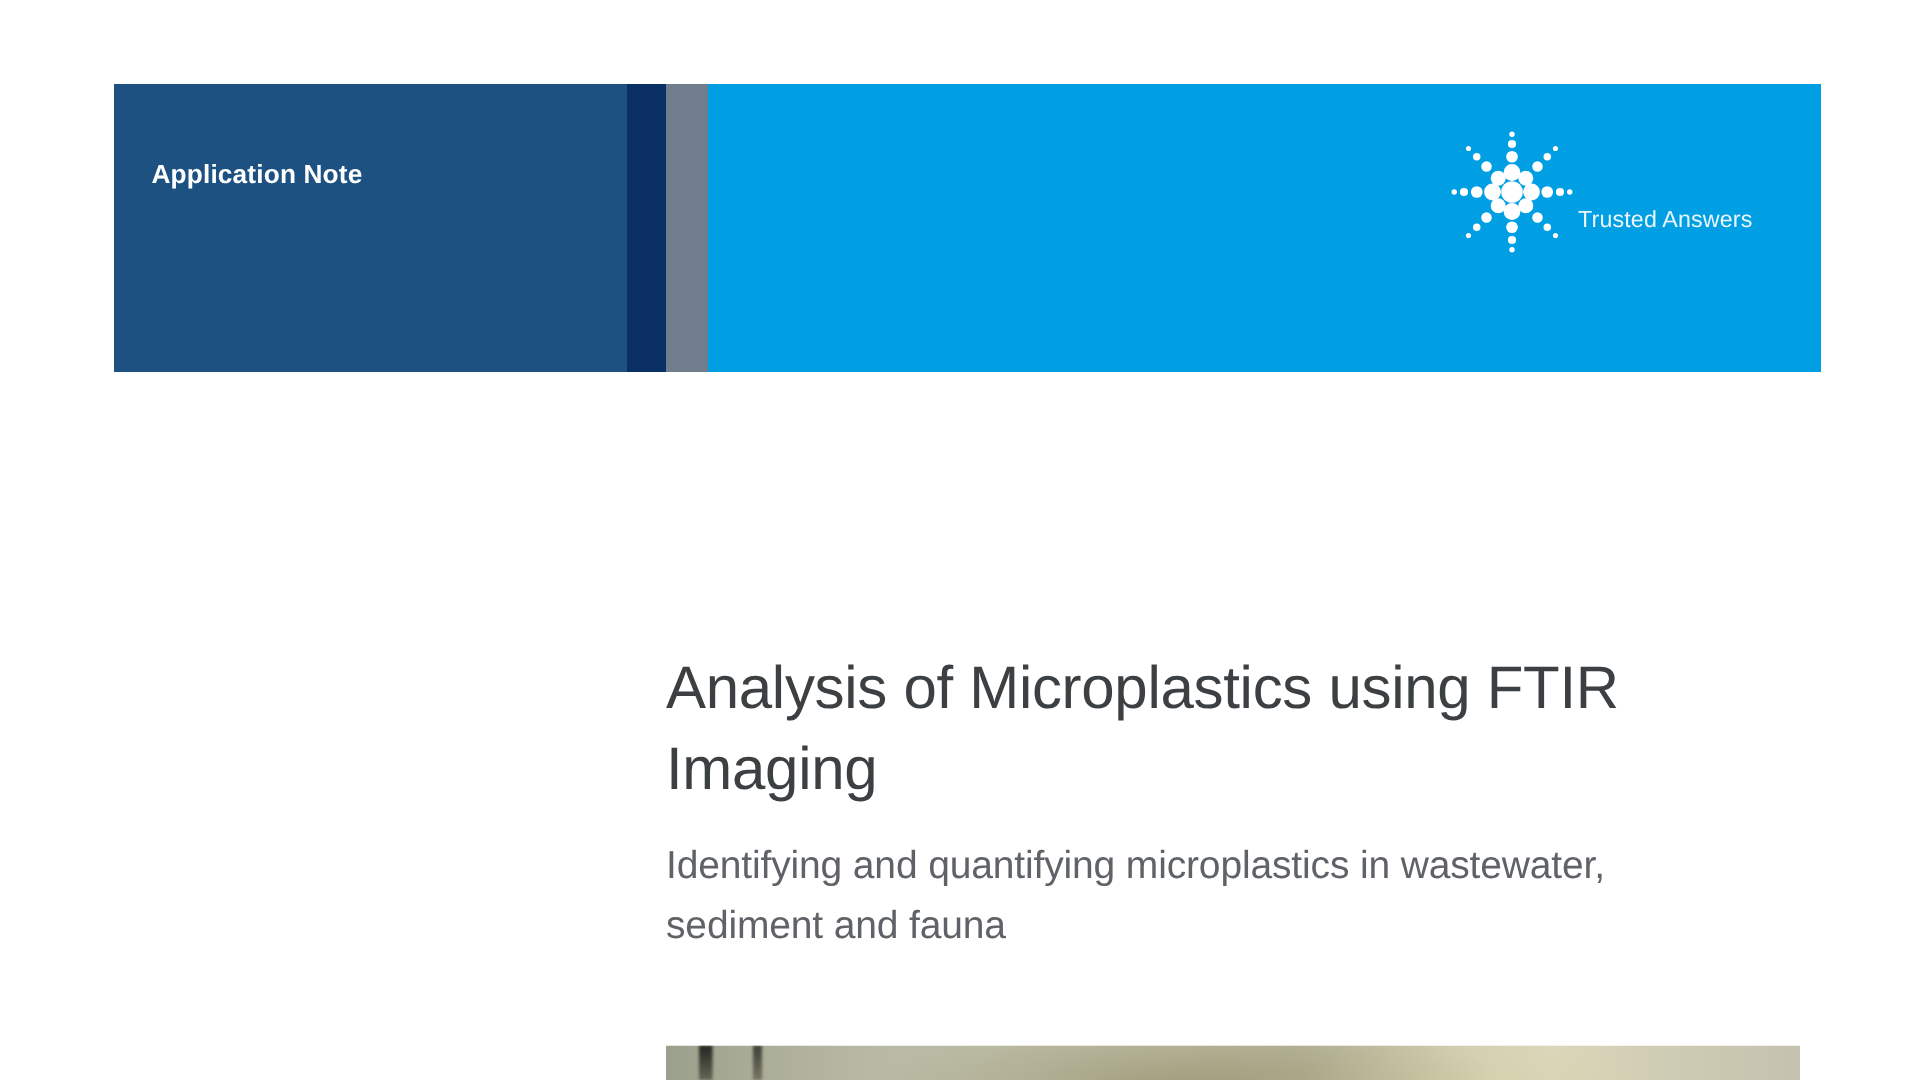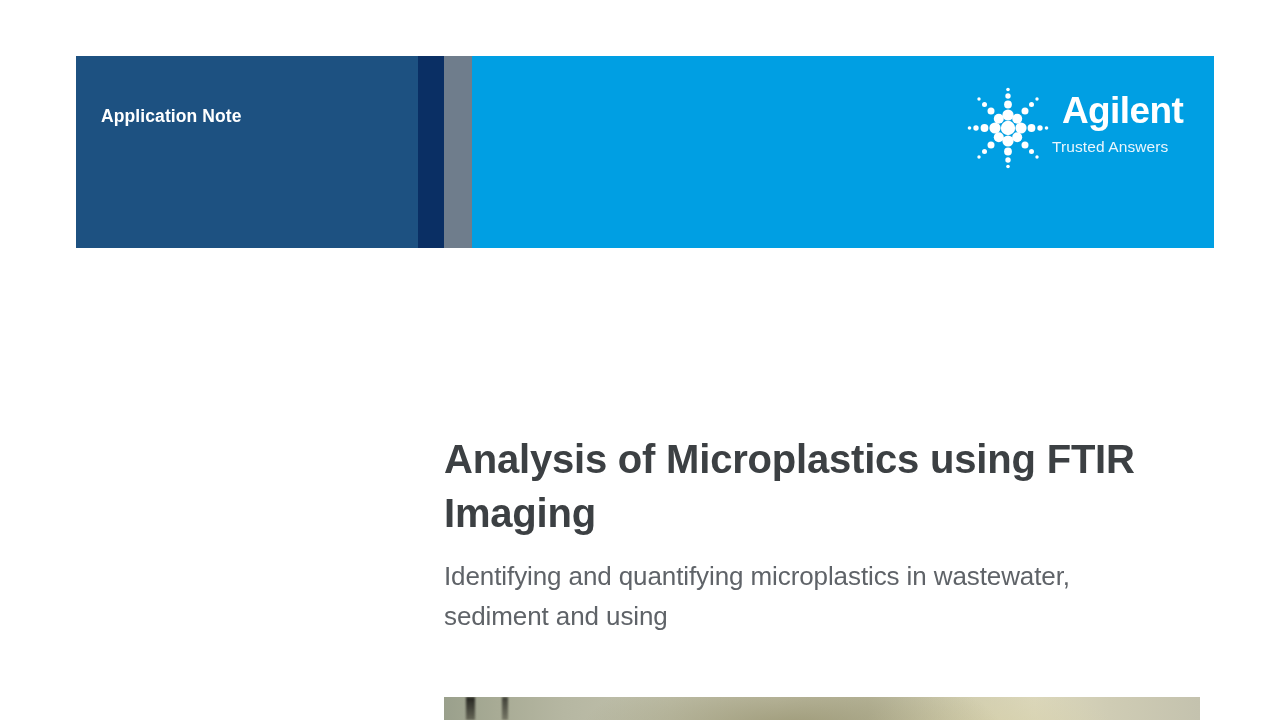--- a/index.html
+++ b/index.html
@@ -101,21 +101,21 @@
   .title-block {
     position: absolute;
     left: 444px;
     top: 432px;
     width: 700px;
   }
   .doc-title {
     margin: 0;
     color: #3c4043;
     font-size: 40px;
-    font-weight: 700;
+    font-weight: 400;
     line-height: 54px;
     letter-spacing: -0.2px;
   }
   .doc-subtitle {
     margin: 16px 0 0 0;
     color: #5f6368;
     font-size: 26px;
     font-weight: 400;
     line-height: 40px;
     letter-spacing: -0.1px;
@@ -215,28 +215,27 @@
             <circle cx="69.5" cy="69.5" r="2.5"></circle>
             <circle cx="75.0" cy="75.0" r="1.7"></circle>
 
             <circle cx="36.8" cy="55.2" r="5.0"></circle>
             <circle cx="29.0" cy="63.0" r="3.5"></circle>
             <circle cx="22.5" cy="69.5" r="2.5"></circle>
             <circle cx="17.0" cy="75.0" r="1.7"></circle>
           </g>
         </svg>
       </span>
-      <div class="logo-wordmark">Agilent</div>
       <div class="logo-tagline">Trusted Answers</div>
     </div>
   </div>
 
   <div class="title-block">
     <h1 class="doc-title">Analysis of Microplastics using FTIR Imaging</h1>
-    <p class="doc-subtitle">Identifying and quantifying microplastics in wastewater, sediment and using</p>
+    <p class="doc-subtitle">Identifying and quantifying microplastics in wastewater, sediment and fauna</p>
   </div>
 
   <div class="cover-photo">
     <div class="photo-inner"></div>
     <div class="photo-dark-a"></div>
     <div class="photo-dark-b"></div>
   </div>
 
 </div>
 

